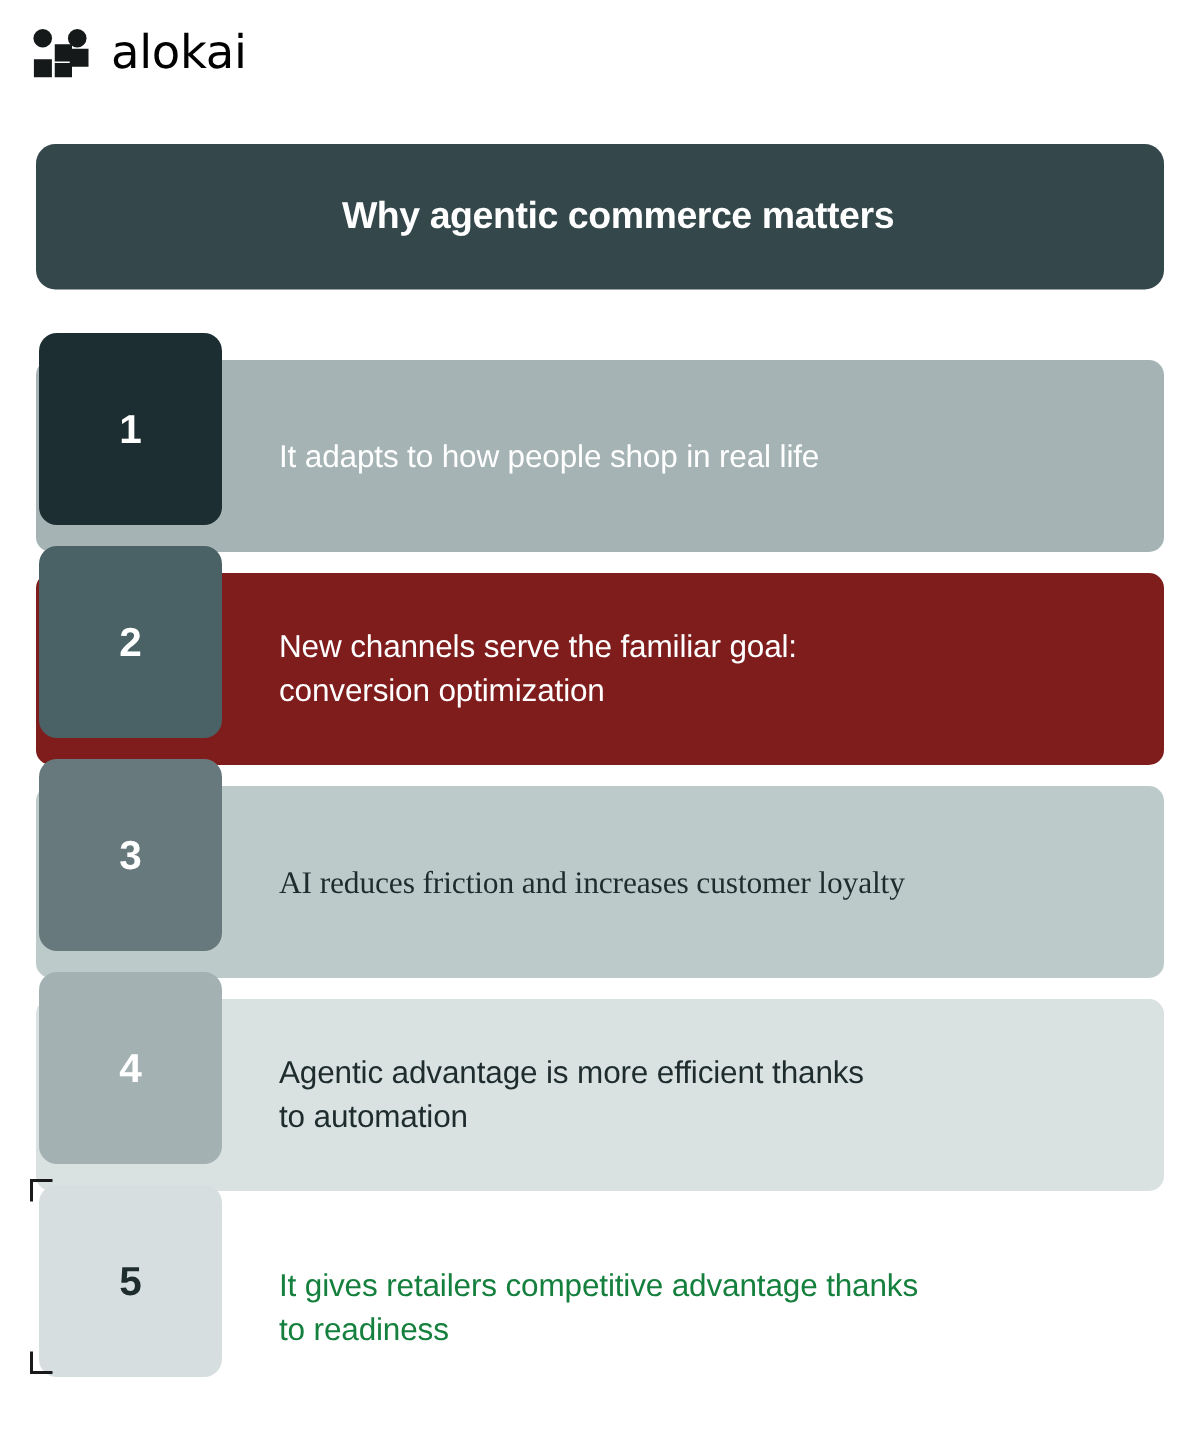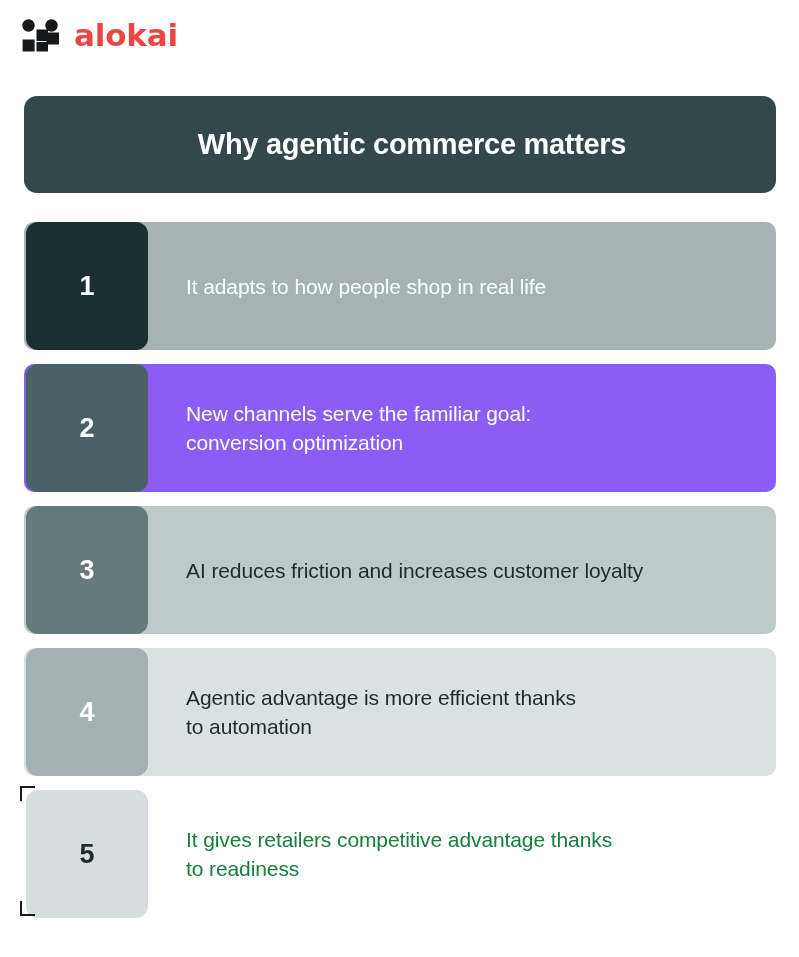--- a/index.html
+++ b/index.html
@@ -27,41 +27,41 @@
   }
   .brand-mark {
     width: 38px;
     height: 33px;
     display: block;
   }
   .brand-name {
     font-size: 31px;
     line-height: 1;
     letter-spacing: -0.2px;
-    color: #ef4444;
+    color: #000000;
     font-family: "DejaVu Sans", sans-serif;
-    font-weight: 700;
+    font-weight: 400;
   }
 
   
   .header-banner {
     position: absolute;
     left: 24px;
     top: 96px;
     width: 752px;
     height: 97px;
     border-radius: 13px;
     background: #34474a;
     display: flex;
     align-items: center;
     justify-content: center;
   }
   .header-title {
     color: #ffffff;
-    font-size: 29px;
+    font-size: 25px;
     font-weight: bold;
     letter-spacing: -0.3px;
     text-align: left;
     margin-left: 24px;
   }
 
   
   .rows {
     position: absolute;
     left: 0;
@@ -69,21 +69,21 @@
     width: 799px;
   }
   .row {
     position: relative;
     height: 128px;
     margin-bottom: 14px;
   }
   .row-bar {
     position: absolute;
     left: 24px;
-    top: 0;
+    top: 18px;
     width: 752px;
     height: 128px;
     border-radius: 10px;
     box-sizing: border-box;
     display: flex;
     align-items: center;
   }
   .row-badge {
     position: absolute;
     left: 26px;
@@ -156,32 +156,32 @@
   <div class="row">
     <div class="row-bar" style="background: rgb(165, 179, 181);">
       <div class="row-text" style="color: rgb(255, 255, 255);">It adapts to how people shop in real life</div>
     </div>
     <div class="row-badge" style="background: rgb(28, 46, 49);">
       <span class="row-number" style="color: rgb(255, 255, 255);">1</span>
     </div>
   </div>
 
   <div class="row">
-    <div class="row-bar" style="background: #8b5cf6;">
+    <div class="row-bar" style="background: #7f1d1d;">
       <div class="row-text" style="color: rgb(255, 255, 255);">New channels serve the familiar goal:
 conversion optimization</div>
     </div>
     <div class="row-badge" style="background: rgb(74, 98, 101);">
       <span class="row-number" style="color: rgb(255, 255, 255);">2</span>
     </div>
   </div>
 
   <div class="row">
     <div class="row-bar" style="background: rgb(189, 202, 202);">
-      <div class="row-text" style="color: rgb(31, 44, 46);">AI reduces friction and increases customer loyalty</div>
+      <div class="row-text" style="color: rgb(31, 44, 46); font-family: Liberation Serif, serif;">AI reduces friction and increases customer loyalty</div>
     </div>
     <div class="row-badge" style="background: rgb(103, 121, 124);">
       <span class="row-number" style="color: rgb(255, 255, 255);">3</span>
     </div>
   </div>
 
   <div class="row">
     <div class="row-bar" style="background: rgb(217, 225, 225);">
       <div class="row-text" style="color: rgb(31, 44, 46);">Agentic advantage is more efficient thanks
 to automation</div>

